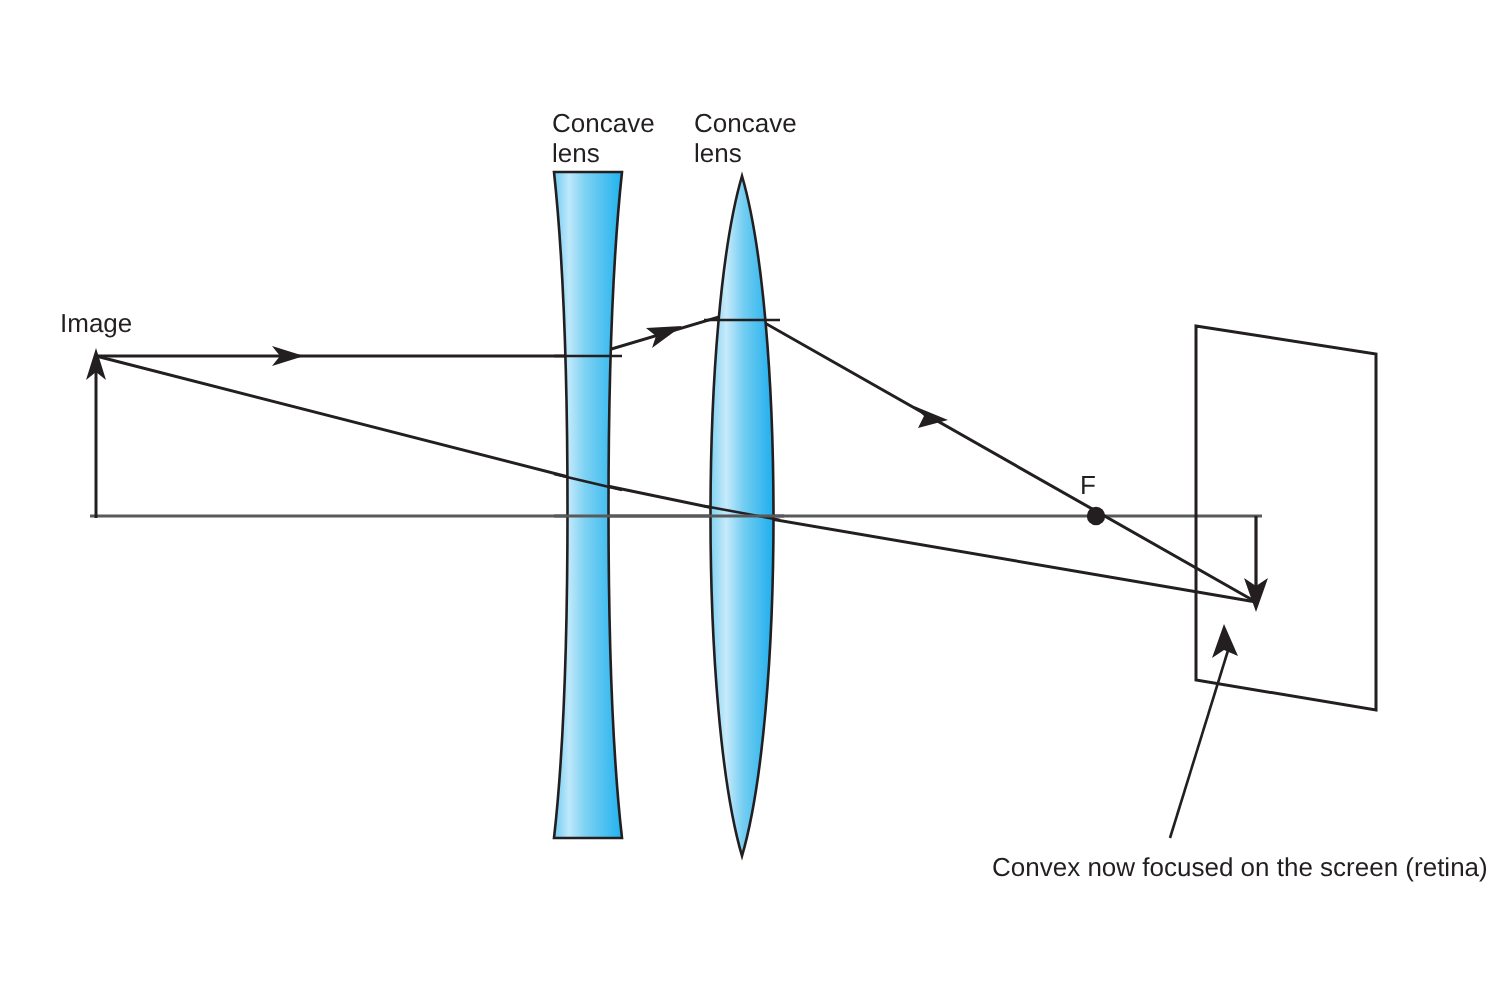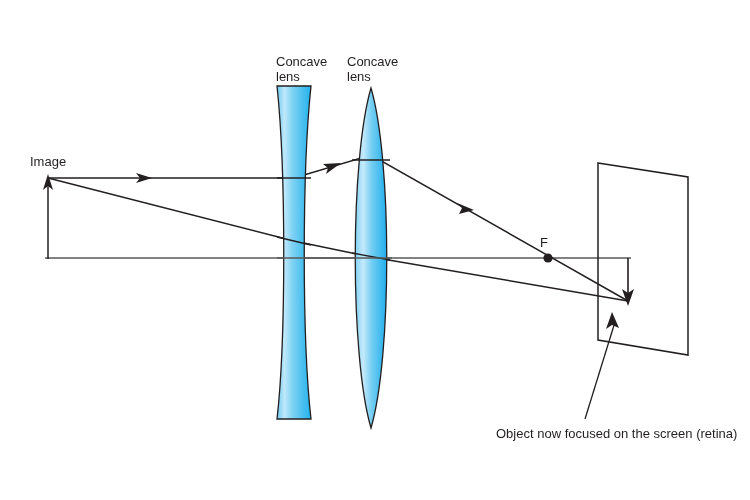--- a/index.html
+++ b/index.html
@@ -108,15 +108,15 @@
   <div class="dlabel" id="label-concave">Concave
 lens</div>
 
   <div class="dlabel" id="label-convex">Concave
 lens</div>
 
   <div class="dlabel" id="label-object">Image</div>
 
   <div class="dlabel" id="label-focal">F</div>
 
-  <div class="dlabel" id="label-caption">Object now focused on the screen (retina)</div>
+  <div class="dlabel" id="label-caption">Convex now focused on the screen (retina)</div>
 
 </div>
 
 </body></html>

